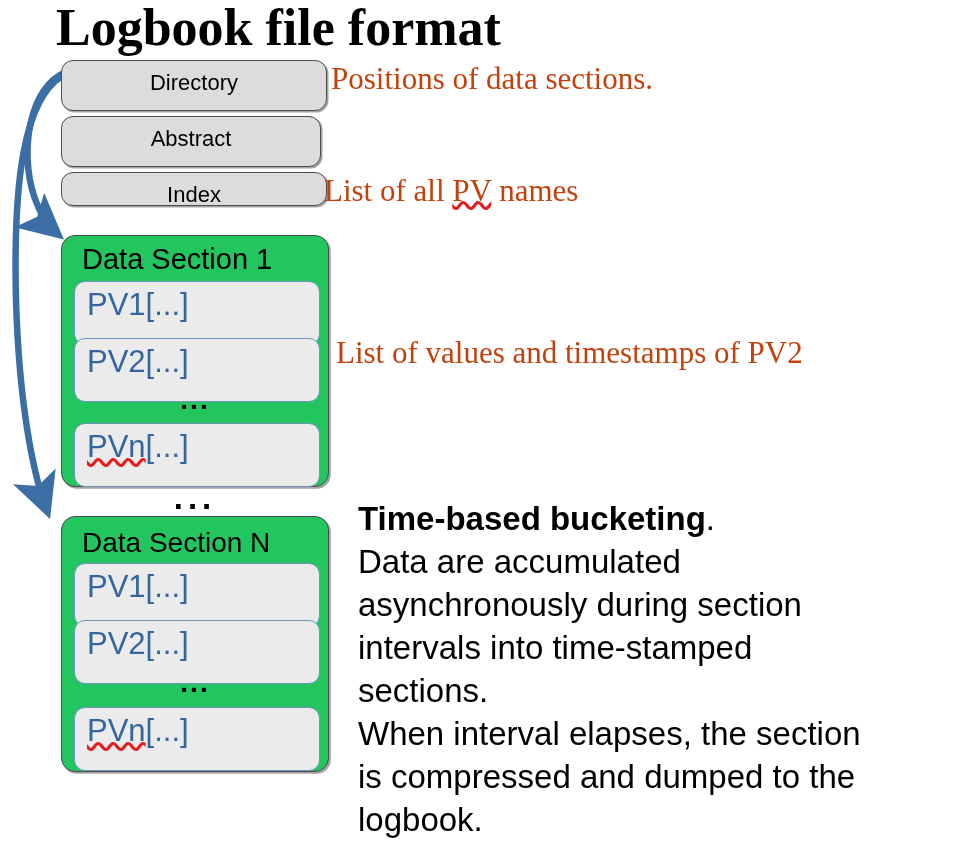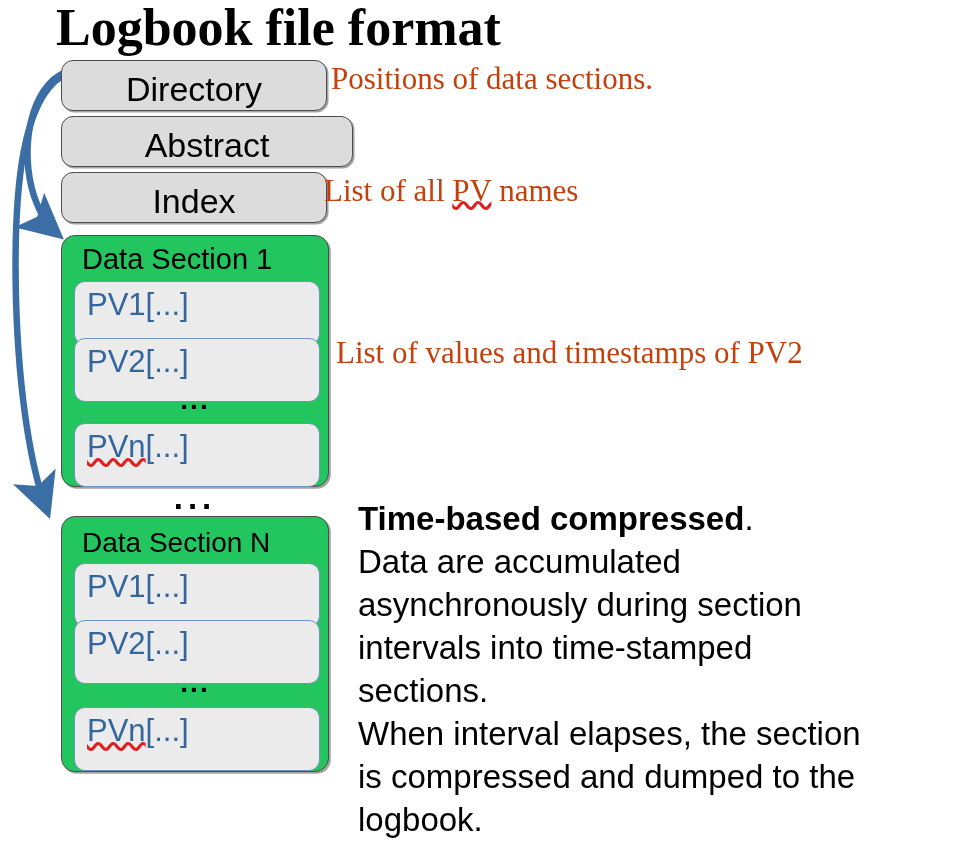--- a/index.html
+++ b/index.html
@@ -38,29 +38,29 @@
     border: 1.6px solid #4d4d4d;
     border-radius: 12px;
     box-shadow: 1.5px 1.5px 0 rgba(90,90,90,0.55);
   }
   .obox-label {
     position: absolute;
     left: 0;
     right: 0;
     text-align: center;
     font-family: "Liberation Sans", sans-serif;
-    font-size: 34px;
+    font-size: 22px;
     color: #000000;
     white-space: nowrap;
   }
 
   
   #box-directory { left: 61px; top: 60px;  width: 266px; height: 51px; }
-  #box-abstract  { left: 61px; top: 116px; width: 292px; height: 51px; }
-  #box-index     { left: 61px; top: 172px; width: 266px; height: 51px; }
+  #box-abstract  { left: 61px; top: 116px; width: 260px; height: 51px; }
+  #box-index     { left: 61px; top: 172px; width: 266px; height: 34px; }
   #box-directory .obox-label,
   #box-abstract  .obox-label,
   #box-index     .obox-label { top: 9px; }
 
   
   .section-box {
     position: absolute;
     box-sizing: border-box;
     background: #22c55e;
     border: 1.6px solid #4d4d4d;
@@ -257,21 +257,21 @@
     <div class="pv-box" id="sn-pv2">
       <span class="pv-label">PV2[...]</span>
     </div>
     <div id="sn-dots">...</div>
     <div class="pv-box" id="sn-pvn">
       <span class="pv-label"><span class="squiggle">PVn</span><span>[...]</span></span>
     </div>
   </div>
 
   <div id="para">
-    <p><span class="lead">Time-based compressed</span><span>.</span></p>
+    <p><span class="lead">Time-based bucketing</span><span>.</span></p>
     <p>Data are accumulated</p>
     <p>asynchronously during section</p>
     <p>intervals into time-stamped</p>
     <p>sections.</p>
     <p>When interval elapses, the section</p>
     <p>is compressed and dumped to the</p>
     <p>logbook.</p>
   </div>
 
 </div>

